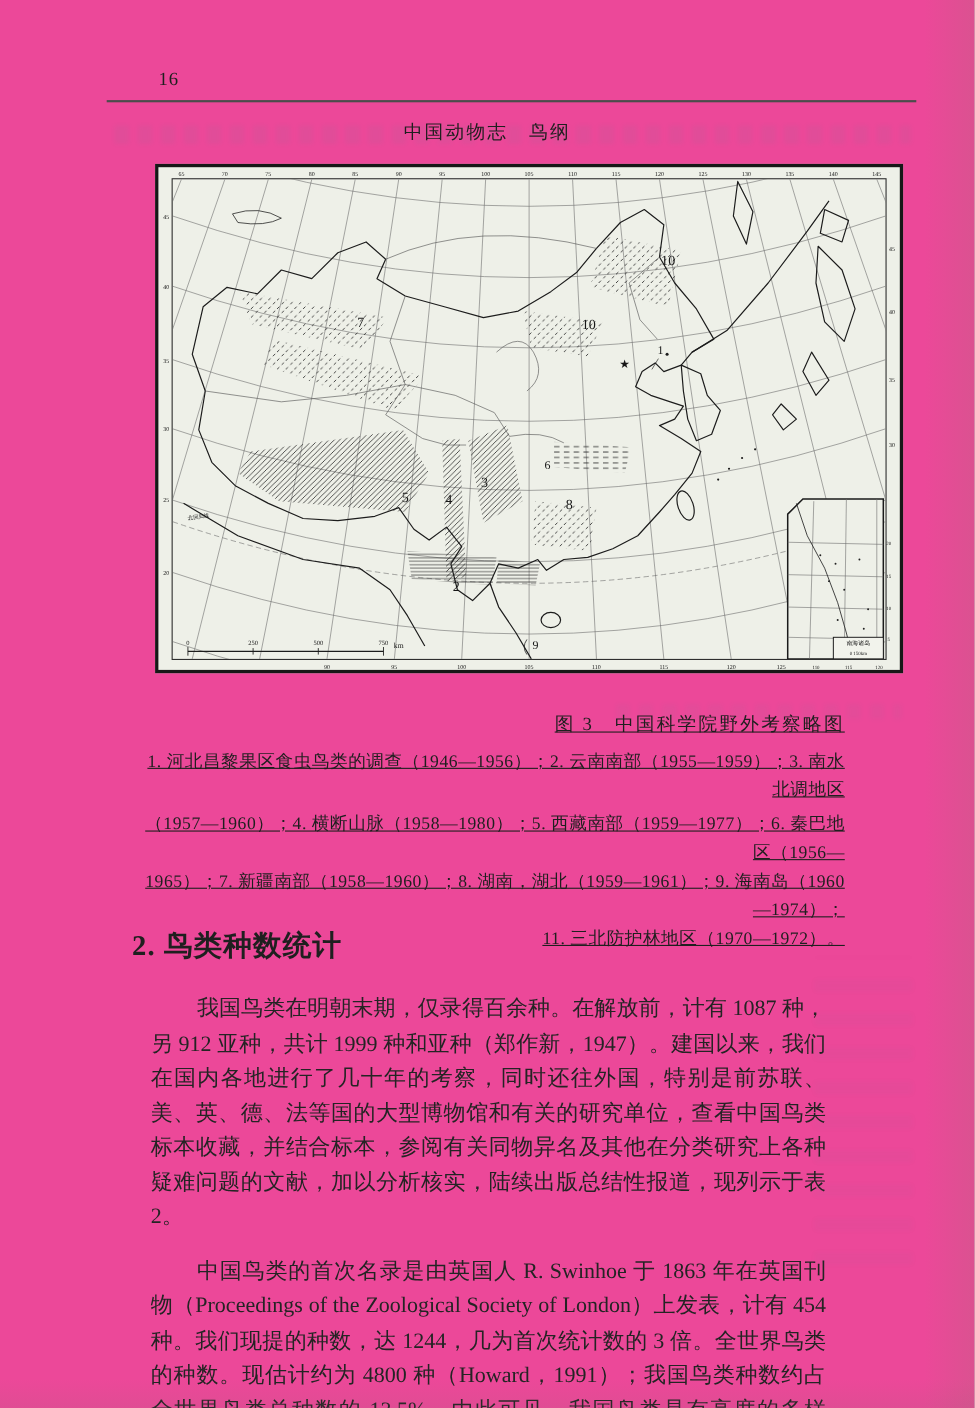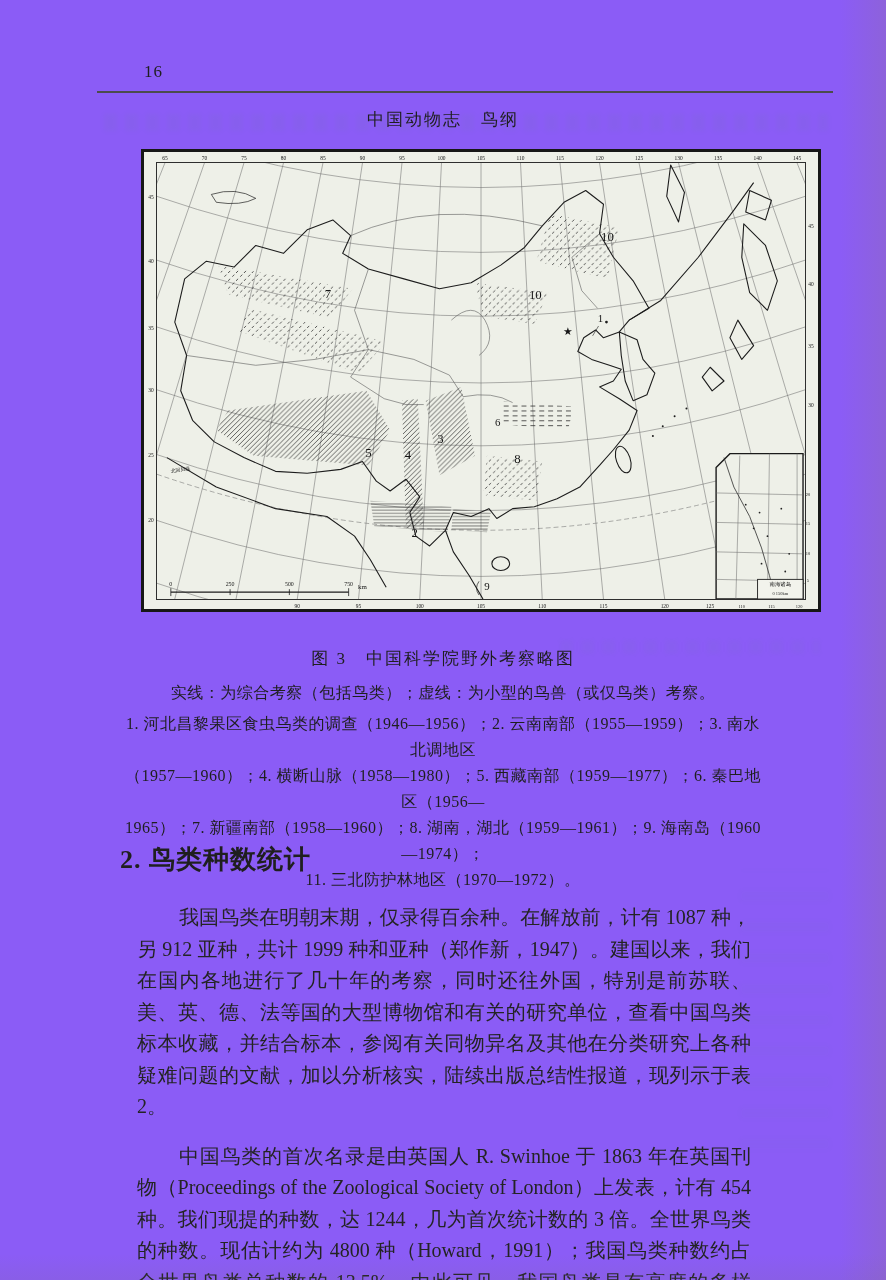--- a/index.html
+++ b/index.html
@@ -1,18 +1,18 @@
 <!DOCTYPE html>
 <html><head>
 <meta charset="utf-8">
 <style>
   html,body { margin:0; padding:0; background:#c9c6bd; }
   .page {
     position:relative; width:886px; height:1280px; margin:0 auto;
-    background:#8b5cf6;
+    background:#ec4899;
     font-family:"Liberation Serif","DejaVu Serif",serif;
     color:#1f1f1f; overflow:hidden;
   }
   
   .edge-shade-right { position:absolute; right:0; top:0; width:46px; height:100%;
     background:linear-gradient(to right, rgba(0,0,0,0), rgba(150,120,110,0.20)); pointer-events:none; }
   .edge-shade-bottom { position:absolute; left:0; bottom:0; width:100%; height:26px;
     background:linear-gradient(to bottom, rgba(0,0,0,0), rgba(120,110,100,0.10)); pointer-events:none; }
   .bleed { position:absolute; opacity:.5; filter:blur(2px); pointer-events:none;
     background:repeating-linear-gradient(90deg, rgba(96,128,148,0.16) 0 13px, rgba(0,0,0,0) 13px 21px); }
@@ -30,21 +30,21 @@
   .map-frame { position:absolute; left:141px; top:149px; width:680px; height:463px;
     box-sizing:border-box; border:3px solid #171717; background:#eef0e8; padding:10px 12px 9px 12px; }
   .map-inner { position:relative; width:100%; height:100%; box-sizing:border-box; border:1px solid #2e2e2e; }
   .map-inner svg { position:absolute; left:0; top:0; width:100%; height:100%; overflow:visible; }
   .gratic { stroke:#6d6d6d; stroke-width:.55; fill:none; }
   .coast  { stroke:#1c1c1c; stroke-width:1.1; fill:none; stroke-linejoin:round; }
   .border2{ stroke:#5a5a5a; stroke-width:.6; fill:none; }
   .inset-line { stroke:#2a2a2a; stroke-width:.8; fill:none; }
   #map-labels text { font-family:"Liberation Serif","DejaVu Serif",serif; fill:#161616; }
 
-  .fig-caption { position:absolute; left:118px; top:644px; width:650px; text-align:center; }
+  .fig-caption { position:absolute; left:118px; top:644px; width:650px; text-align:right;text-decoration:underline; }
   .cap-line { font-size:16px; line-height:26px; letter-spacing:.5px; }
   .cap-title { font-size:17px; line-height:30px; margin-bottom:6px; letter-spacing:2px; }
   .fig-caption .cap-line:nth-child(2) { margin-bottom:5px; }
 
   .section-heading { position:absolute; left:120px; top:842px; font-size:26px; font-weight:bold; letter-spacing:1px; }
   .body-text { position:absolute; left:119px; top:884px; width:650px; }
   .body-text p { margin:18px; font-size:20px; line-height:31.5px; text-align:justify; text-indent:2.1em; color:#242424; }
 </style>
 </head>
 <body>
@@ -264,21 +264,20 @@
             <text x="592" y="453" font-size="4.5" text-anchor="middle">110</text>
             <text x="622" y="453" font-size="4.5" text-anchor="middle">115</text>
             <text x="650" y="453" font-size="4.5" text-anchor="middle">120</text>
           </g>
       </svg>
     </div>
   </div>
 
   <div class="fig-caption" id="caption-lines">
       <div class="cap-line cap-title">图 3　中国科学院野外考察略图</div>
-      <div class="cap-line">实线：为综合考察（包括鸟类）；虚线：为小型的鸟兽（或仅鸟类）考察。</div>
       <div class="cap-line">1. 河北昌黎果区食虫鸟类的调查（1946—1956）；2. 云南南部（1955—1959）；3. 南水北调地区</div>
       <div class="cap-line">（1957—1960）；4. 横断山脉（1958—1980）；5. 西藏南部（1959—1977）；6. 秦巴地区（1956—</div>
       <div class="cap-line">1965）；7. 新疆南部（1958—1960）；8. 湖南，湖北（1959—1961）；9. 海南岛（1960—1974）；</div>
       <div class="cap-line">11. 三北防护林地区（1970—1972）。</div>
     </div>
 
   <div class="section-heading">2. 鸟类种数统计</div>
 
   <div class="body-text">
     <p>我国鸟类在明朝末期，仅录得百余种。在解放前，计有 1087 种，另 912 亚种，共计 1999 种和亚种（郑作新，1947）。建国以来，我们在国内各地进行了几十年的考察，同时还往外国，特别是前苏联、美、英、德、法等国的大型博物馆和有关的研究单位，查看中国鸟类标本收藏，并结合标本，参阅有关同物异名及其他在分类研究上各种疑难问题的文献，加以分析核实，陆续出版总结性报道，现列示于表 2。</p>

